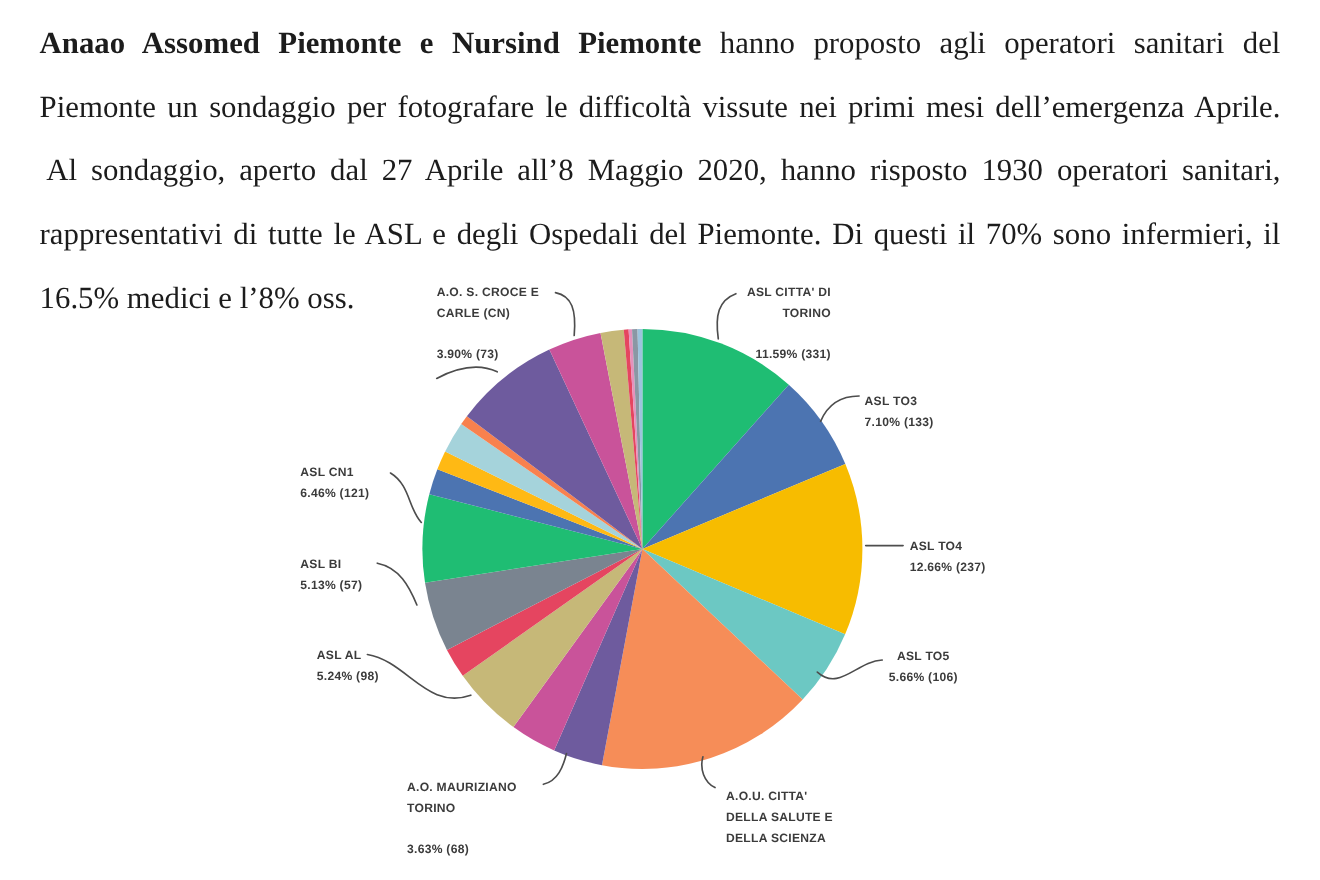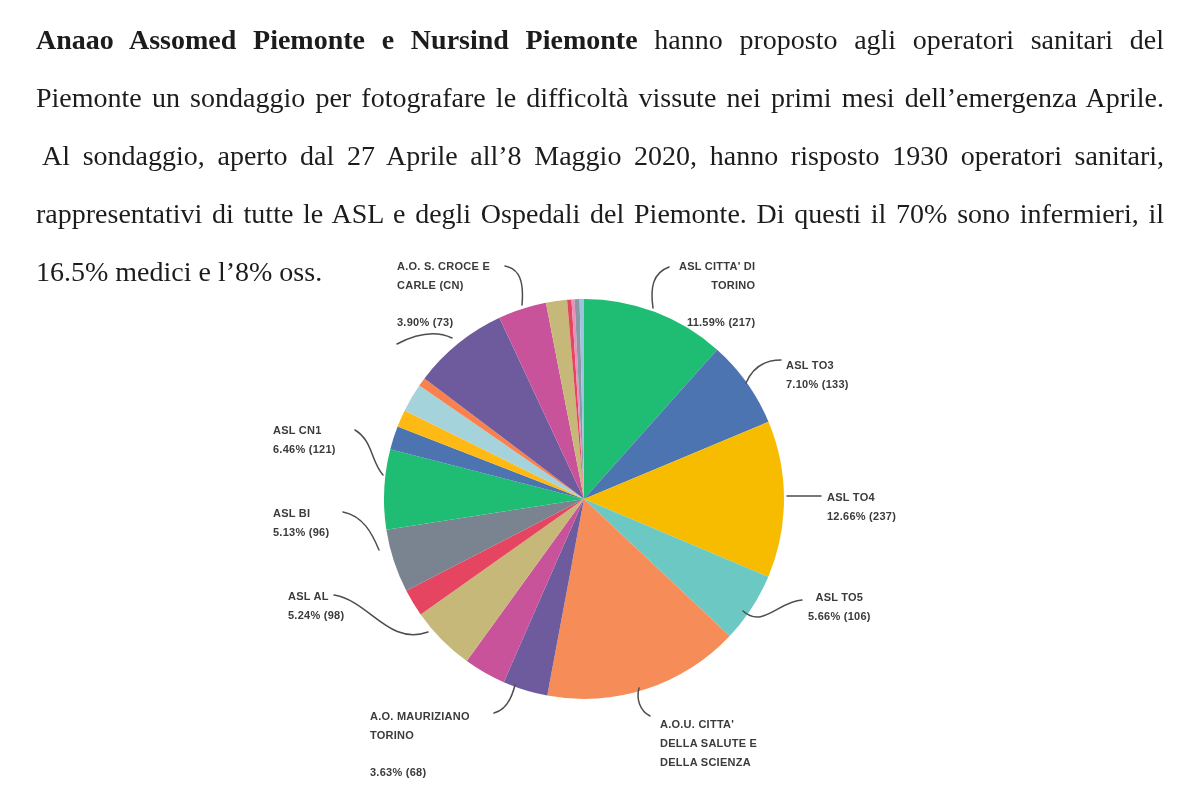--- a/index.html
+++ b/index.html
@@ -76,32 +76,32 @@
 
   <div class="clabel" style="left:397px;top:257px;">
     <div>A.O. S. CROCE E</div>
     <div>CARLE (CN)</div>
     <div class="gap">3.90% (73)</div>
   </div>
 
   <div class="clabel" style="left:679px;top:257px;text-align:right;">
     <div>ASL CITTA' DI</div>
     <div>TORINO</div>
-    <div class="gap">11.59% (217)</div>
+    <div class="gap">11.59% (331)</div>
   </div>
 
 
   <div class="clabel" style="left:273px;top:421px;">
     <div>ASL CN1</div>
     <div>6.46% (121)</div>
   </div>
 
   <div class="clabel" style="left:273px;top:504px;">
     <div>ASL BI</div>
-    <div>5.13% (96)</div>
+    <div>5.13% (57)</div>
   </div>
 
   <div class="clabel" style="left:288px;top:587px;">
     <div>ASL AL</div>
     <div>5.24% (98)</div>
   </div>
 
   <div class="clabel" style="left:370px;top:707px;">
     <div>A.O. MAURIZIANO</div>
     <div>TORINO</div>

